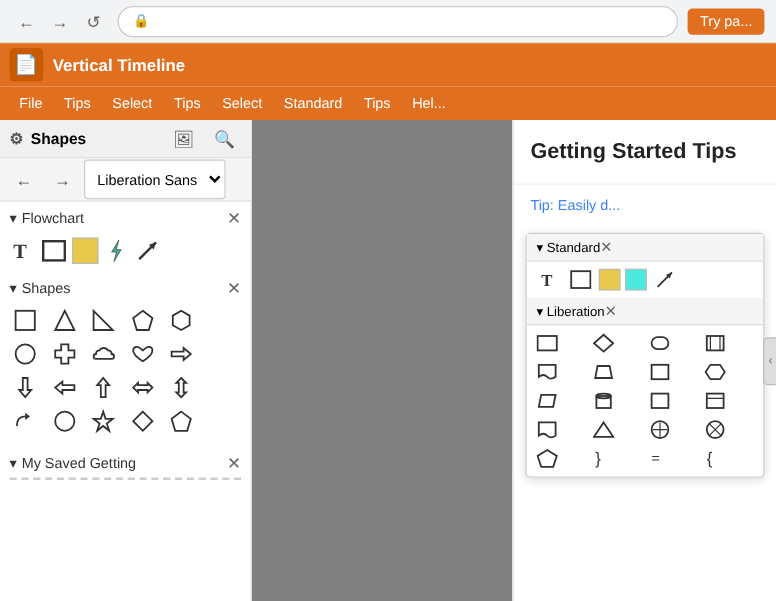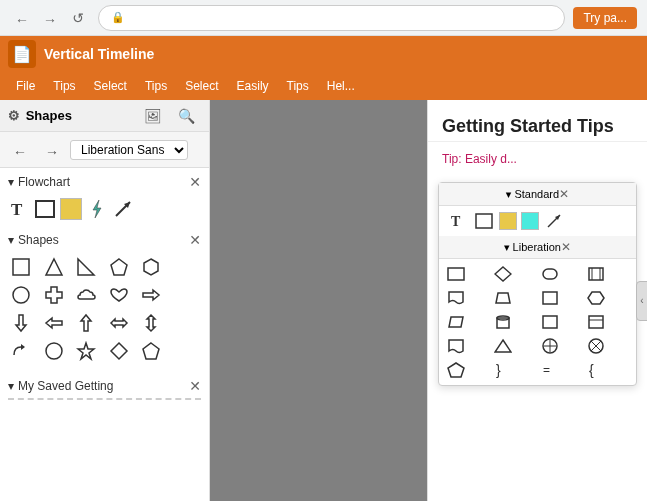--- a/index.html
+++ b/index.html
@@ -174,44 +174,44 @@
     .tips-panel {
       width: 220px;
       background: white;
       border-left: 1px solid #ddd;
       display: flex;
       flex-direction: column;
       overflow: hidden;
       position: relative;
     }
     .tips-header {
-      padding: 16px 14px 4px;
+      padding: 16px 14px 16px;
       font-size: 18px;
       font-weight: bold;
       color: #222;
       border-bottom: 1px solid #eee;
     }
     .tips-tip {
       padding: 10px 14px;
       font-size: 12px;
-      color: #be185d;
+      color: #3b82f6;
     }
 
     
     .mini-panel {
       margin: 6px 10px;
       background: white;
       border: 1px solid #ccc;
       border-radius: 4px;
       box-shadow: 0 2px 8px rgba(0,0,0,0.15);
     }
     .mini-section-header {
       display: flex;
       align-items: center;
-      justify-content: center;
+      justify-content: flex-start;
       padding: 4px 8px;
       font-size: 11px;
       background: #f5f5f5;
       border-bottom: 1px solid #ddd;
     }
     .mini-shapes-grid {
       display: grid;
       grid-template-columns: repeat(4, 1fr);
       gap: 2px;
       padding: 4px 6px;
@@ -247,21 +247,21 @@
       border: 1px solid #bbb;
       border-radius: 4px 0 0 4px;
       display: flex;
       align-items: center;
       justify-content: center;
       cursor: pointer;
       font-size: 10px;
       color: #666;
     }
     .font-select {
-      height: 20px;
+      height: 33px;
       border: 1px solid #ccc;
       border-radius: 3px;
       padding: 0 6px;
       font-size: 12px;
       background: white;
     }
 
     
     .section-label { display: flex; align-items: center; gap: 4px; }
 
@@ -303,21 +303,21 @@
     </div>
     <span class="app-title">Vertical Timeline</span>
   </div>
 
   <div class="menu-bar">
     <span class="menu-item">File</span>
     <span class="menu-item">Tips</span>
     <span class="menu-item">Select</span>
     <span class="menu-item">Tips</span>
     <span class="menu-item">Select</span>
-    <span class="menu-item">Easily</span>
+    <span class="menu-item">Standard</span>
     <span class="menu-item">Tips</span>
     <span class="menu-item">Hel...</span>
   </div>
 
   <div class="main-layout">
 
     <div class="sidebar">
 
       <div class="shapes-header">
         <span class="gear">⚙</span>

